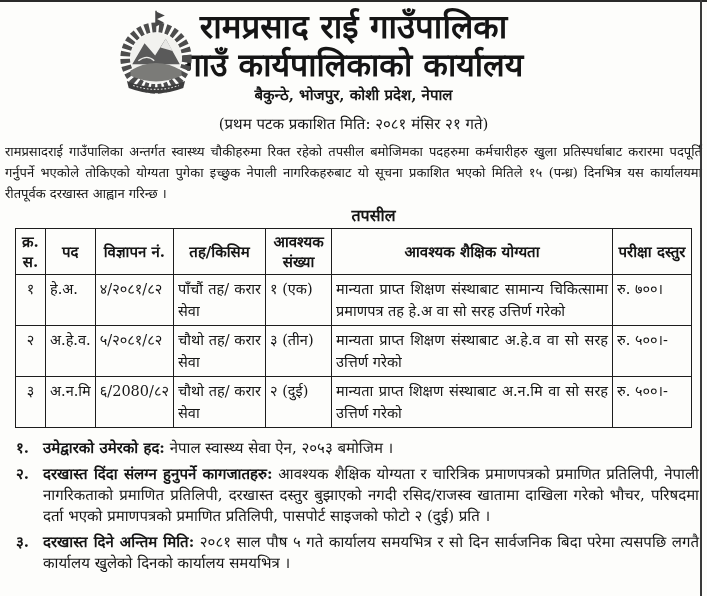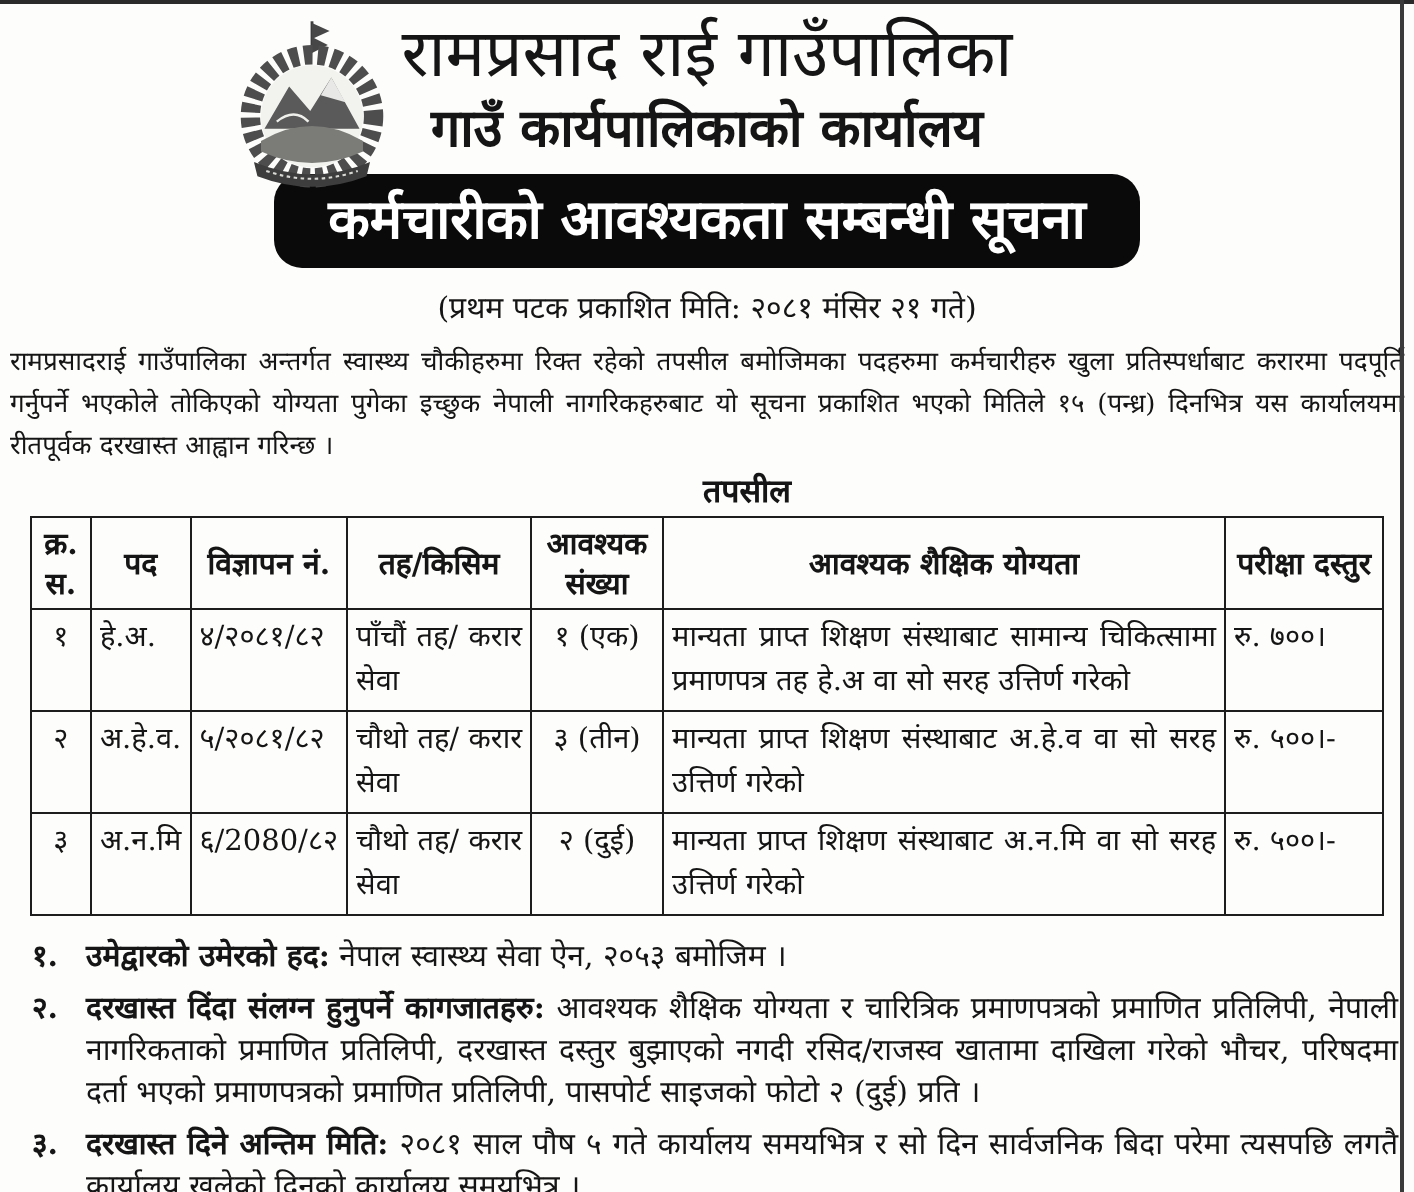--- a/index.html
+++ b/index.html
@@ -9,22 +9,22 @@
     font-family:"DejaVu Serif","Liberation Serif",serif;
     color:#151515;
   }
   
   .scan-top { position:absolute; left:0; top:0; width:707px; height:2px; background:#2a2a2a; }
   .scan-right { position:absolute; right:5px; top:0; width:2px; height:596px; background:#3a3a3a; }
 
   
   .header { position:relative; padding-top:8px; text-align:center; }
   .emblem { position:absolute; left:112px; top:8px; width:88px; height:88px; }
-  .title-main { font-size:33px; font-weight:normal; line-height:38px; margin:0; }
-  .title-sub  { font-size:26px; font-weight:bold; line-height:30px; margin:4px 0 0 0; }
+  .title-main { font-size:33px; font-weight:bold; line-height:38px; margin:0; }
+  .title-sub  { font-size:32px; font-weight:bold; line-height:30px; margin:4px 0 0 0; }
   .title-addr { font-size:15px; font-weight:bold; line-height:18px; margin-top:6px; }
 
   
   .banner {
     margin:7px auto 0; width:433px; background:#0a0a0a; color:#ffffff;
     font-size:27px; font-weight:bold; text-align:center;
     border-radius:14px; padding:3px 0 7px;
   }
   .date-line { text-align:center; font-weight:normal; font-size:15px; margin-top:11px; line-height:18px; }
 
@@ -34,21 +34,21 @@
   
   table.detail { border-collapse:collapse; margin:2px auto 0; table-layout:fixed; }
   .detail th, .detail td { border:1.5px solid #1d1d1d; overflow:hidden; }
   .detail th { font-size:15px; font-weight:bold; text-align:center; vertical-align:middle; padding:2px; line-height:20px; }
   .detail td { font-size:14.5px; vertical-align:top; padding:3px 4px; line-height:22px; }
   .detail thead tr { height:46px; }
   .detail tbody tr { height:50px; }
   .c-sn { width:30px; } .c-post { width:47px; } .c-adv { width:78px; }
   .c-lvl { width:92px; } .c-qty { width:66px; } .c-qual { width:281px; } .c-fee { width:79px; }
   td.cell-sn { text-align:center; }
-  td.cell-qty { text-align:center; }
+  td.cell-qty { text-align:left; }
   td.cell-lvl, td.cell-qual { text-align:justify; }
 
   
   .notes { margin:10px 8px 0 16px; }
   .note { display:flex; font-size:15px; line-height:21px; margin-bottom:5px; }
   .note-num { flex:none; width:27px; font-weight:bold; }
   .note-body { flex:1; text-align:justify; }
   .note-bold { font-weight:bold; }
 </style>
 </head>
@@ -70,23 +70,23 @@
         <path d="M23 64 L37 40 L49 54 L61 35 L77 64 Z" fill="#5a5a5a"></path>
         <path d="M55 45 L61 35 L69 49 Z" fill="#e8e8e6"></path>
         <path d="M21 71 Q50 54 79 71 L79 77 Q50 90 21 77 Z" fill="#7b7b78"></path>
         <path d="M30 60 Q40 52 48 60" stroke="#efefec" stroke-width="1.4" fill="none"></path>
         <path d="M17 83 Q50 97 83 83 L81 91 Q50 103 19 91 Z" fill="#3d3d3d"></path>
         <path d="M24 88 Q50 97 76 88" stroke="#d9d9d6" stroke-width="1.2" stroke-dasharray="2 2" fill="none"></path>
       </svg>
     </div>
     <h1 class="title-main">रामप्रसाद राई गाउँपालिका</h1>
     <div class="title-sub">गाउँ कार्यपालिकाको कार्यालय</div>
+    <div class="title-addr">बैकुन्ठे, भोजपुर, कोशी प्रदेश, नेपाल</div>
   </div>
 
-  <div class="banner">कर्मचारीको आवश्यकता सम्बन्धी सूचना</div>
 
   <div class="date-line">(प्रथम पटक प्रकाशित मिति: २०८१ मंसिर २१ गते)</div>
 
   <p class="body-par">रामप्रसादराई गाउँपालिका अन्तर्गत स्वास्थ्य चौकीहरुमा रिक्त रहेको तपसील बमोजिमका पदहरुमा कर्मचारीहरु खुला प्रतिस्पर्धाबाट करारमा पदपूर्ति गर्नुपर्ने भएकोले तोकिएको योग्यता पुगेका इच्छुक नेपाली नागरिकहरुबाट यो सूचना प्रकाशित भएको मितिले १५ (पन्ध्र) दिनभित्र यस कार्यालयमा रीतपूर्वक दरखास्त आह्वान गरिन्छ ।</p>
 
   <div class="caption">तपसील</div>
 
   <table class="detail">
     <colgroup>
       <col class="c-sn">

